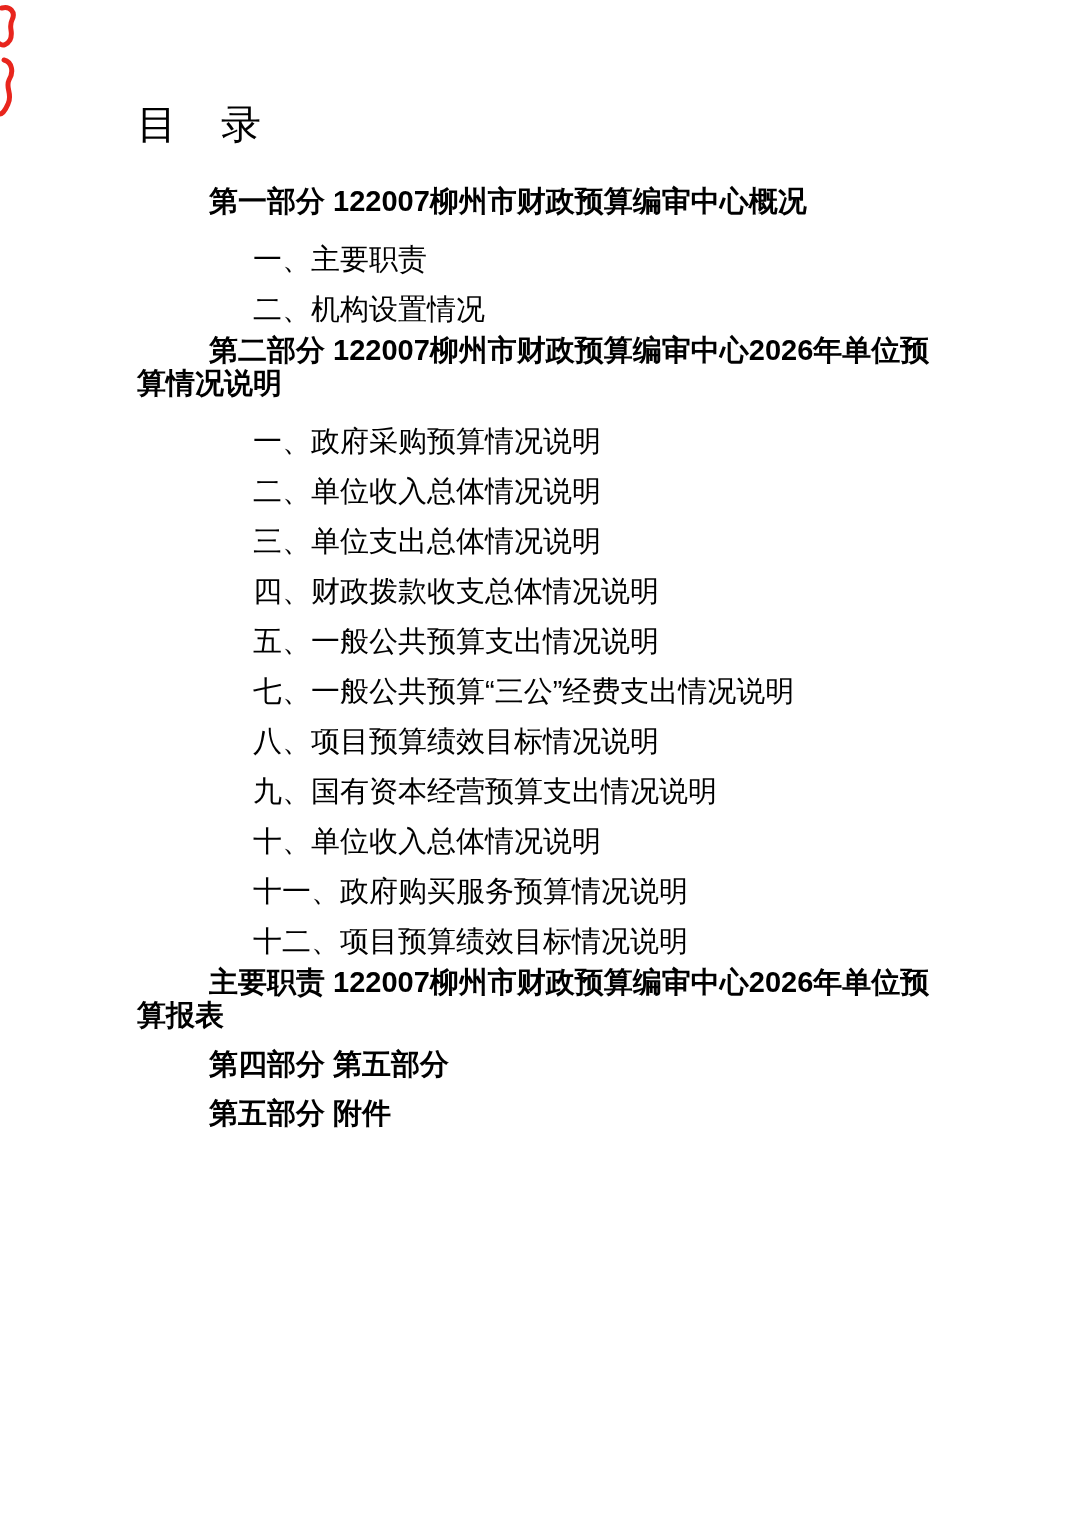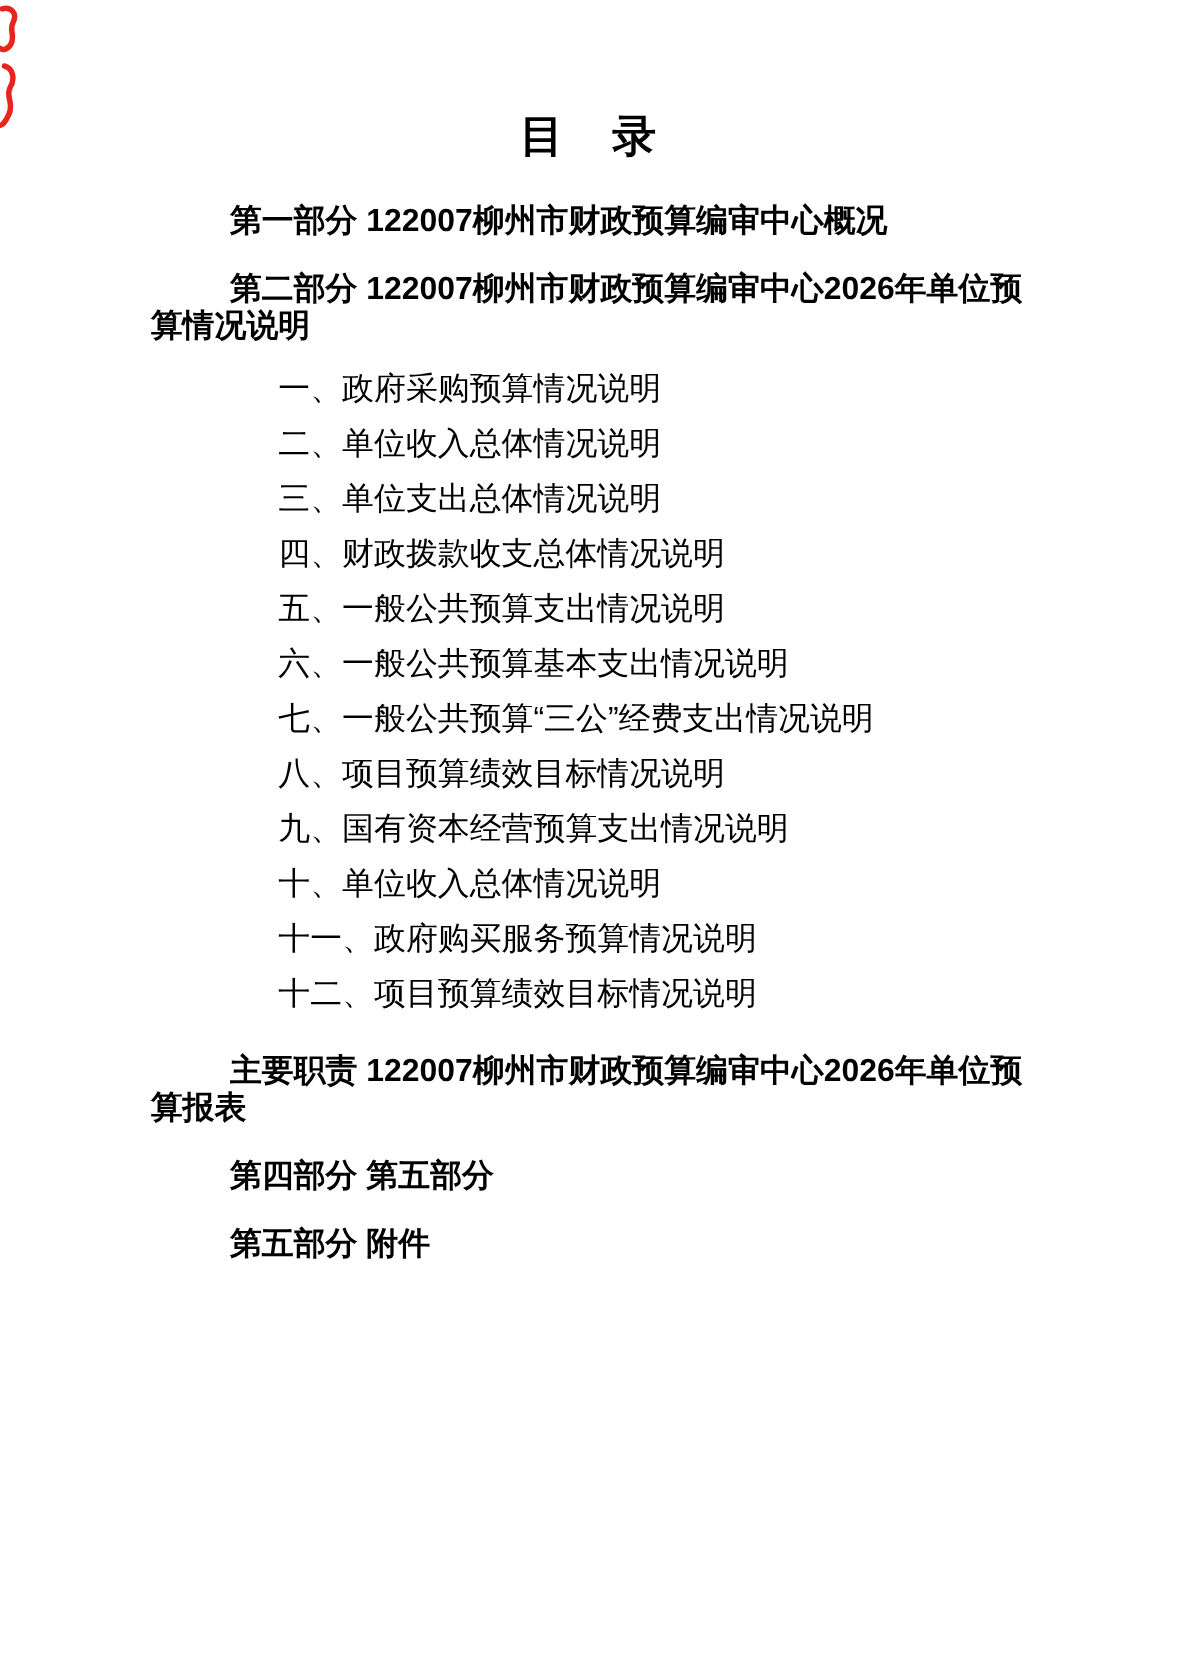--- a/index.html
+++ b/index.html
@@ -17,35 +17,33 @@
     overflow: hidden;
   }
 
   .page {
     width: 100%;
     height: 100%;
     padding: 100px 140px 0 137px;
   }
 
   .doc-title {
-    text-align: center;
     font-size: 40px;
-    font-weight: 700;
+    font-weight: 400;
     letter-spacing: 2px;
     line-height: 48px;
     margin-bottom: 4px;
     font-family: "Liberation Sans", "DejaVu Sans", sans-serif;
   }
 
   .toc-heading {
     font-size: 29px;
     font-weight: bold;
     line-height: 33px;
     text-indent: 72px;
-    margin-top: 29px;
     margin-bottom: 16px;
     word-break: break-all;
   }
 
   .toc-heading.first {
     margin-top: 37px;
   }
 
   .toc-items {
     list-style: none;
@@ -76,31 +74,34 @@
   <path d="M 2 6 C 10 4, 16 10, 12 18 C 8 26, 14 30, 10 38 C 7 43, 3 44, 0 42" fill="none" stroke-width="5" stroke-linecap="round" stroke="#e8251d"></path>
   <path d="M 4 58 C 12 60, 14 70, 9 78 C 5 86, 13 92, 8 102 C 5 109, 2 112, 0 112" fill="none" stroke-width="5" stroke-linecap="round" stroke="#e8251d"></path>
 </svg>
 
 <div class="page">
 
   <h1 class="doc-title">目　录</h1>
 
   <div class="toc-section">
     <h2 class="toc-heading first">第一部分 122007柳州市财政预算编审中心概况</h2>
+    <ul class="toc-items">
+      <li class="toc-item">一、主要职责</li>
+      <li class="toc-item">二、机构设置情况</li>
+    </ul>
   </div>
 
   <div class="toc-section">
     <h2 class="toc-heading">第二部分 122007柳州市财政预算编审中心2026年单位预算情况说明</h2>
     <ul class="toc-items">
       <li class="toc-item">一、政府采购预算情况说明</li>
       <li class="toc-item">二、单位收入总体情况说明</li>
       <li class="toc-item">三、单位支出总体情况说明</li>
       <li class="toc-item">四、财政拨款收支总体情况说明</li>
       <li class="toc-item">五、一般公共预算支出情况说明</li>
-      <li class="toc-item">六、一般公共预算基本支出情况说明</li>
       <li class="toc-item">七、一般公共预算“三公”经费支出情况说明</li>
       <li class="toc-item">八、项目预算绩效目标情况说明</li>
       <li class="toc-item">九、国有资本经营预算支出情况说明</li>
       <li class="toc-item">十、单位收入总体情况说明</li>
       <li class="toc-item">十一、政府购买服务预算情况说明</li>
       <li class="toc-item">十二、项目预算绩效目标情况说明</li>
     </ul>
   </div>
 
   <div class="toc-section">

